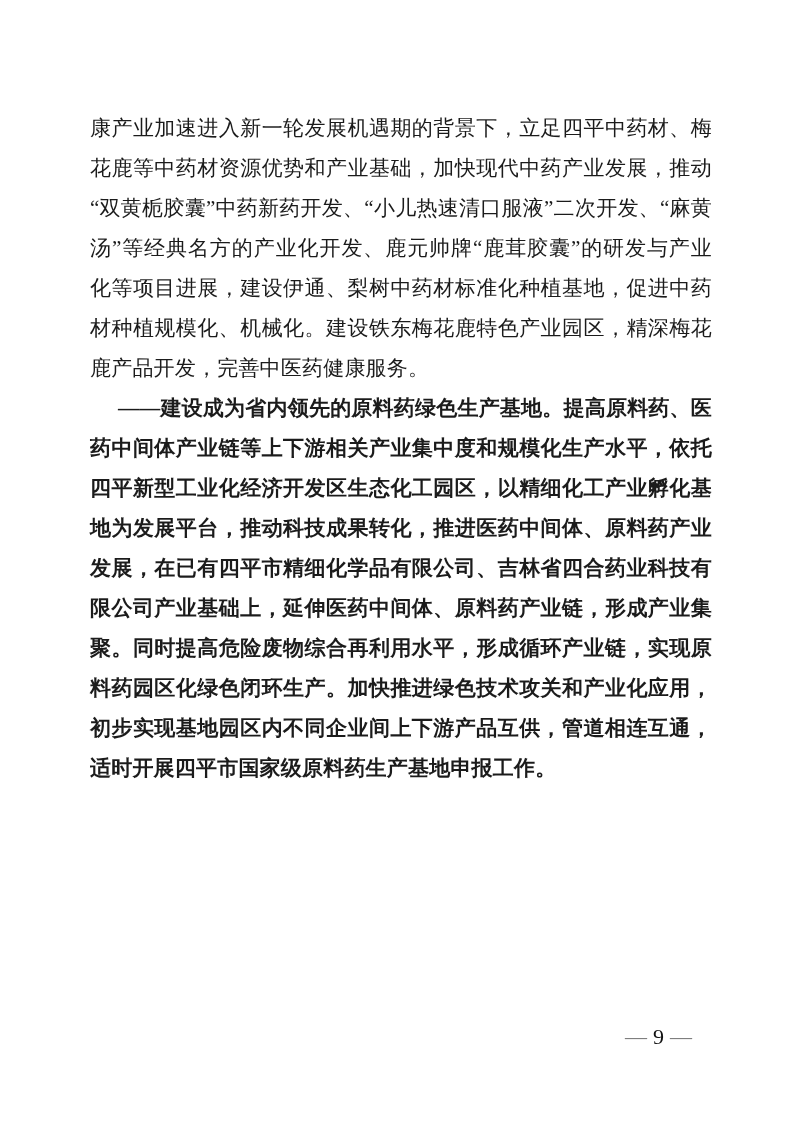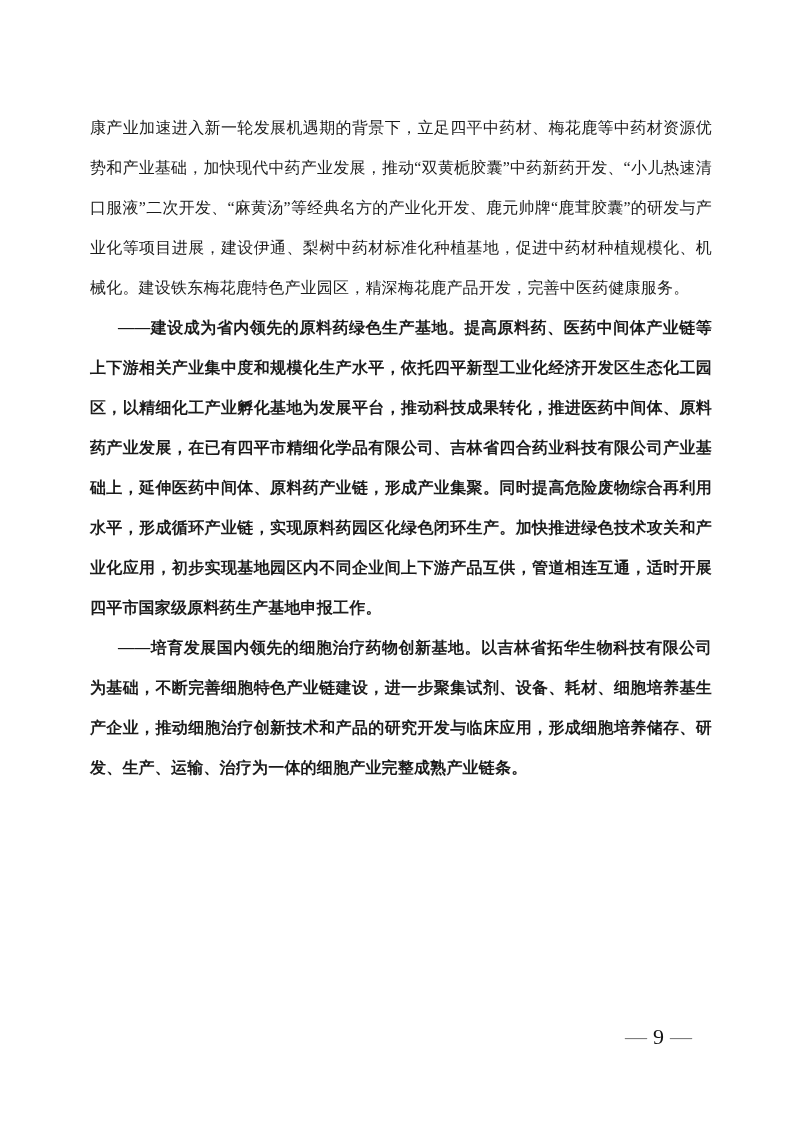--- a/index.html
+++ b/index.html
@@ -15,21 +15,21 @@
     background: #ffffff;
     overflow: hidden;
     font-family: "Liberation Serif", "DejaVu Serif", serif;
   }
   .doc-body {
     position: absolute;
     left: 90px;
     top: 108px;
     width: 622px;
     color: #1b1b1b;
-    font-size: 16px;
+    font-size: 21px;
     line-height: 40px;
     text-align: justify;
     text-justify: inter-ideograph;
     letter-spacing: 0.2px;
   }
   .doc-body p {
     margin: 0;
     padding: 0;
   }
   .doc-body p.p-indent {
@@ -54,20 +54,19 @@
   }
 </style>
 </head>
 <body>
 
 <div class="page">
 
   <div class="doc-body">
     <p>康产业加速进入新一轮发展机遇期的背景下，立足四平中药材、梅花鹿等中药材资源优势和产业基础，加快现代中药产业发展，推动“双黄栀胶囊”中药新药开发、“小儿热速清口服液”二次开发、“麻黄汤”等经典名方的产业化开发、鹿元帅牌“鹿茸胶囊”的研发与产业化等项目进展，建设伊通、梨树中药材标准化种植基地，促进中药材种植规模化、机械化。建设铁东梅花鹿特色产业园区，精深梅花鹿产品开发，完善中医药健康服务。</p>
     <p class="p-indent">——建设成为省内领先的原料药绿色生产基地。提高原料药、医药中间体产业链等上下游相关产业集中度和规模化生产水平，依托四平新型工业化经济开发区生态化工园区，以精细化工产业孵化基地为发展平台，推动科技成果转化，推进医药中间体、原料药产业发展，在已有四平市精细化学品有限公司、吉林省四合药业科技有限公司产业基础上，延伸医药中间体、原料药产业链，形成产业集聚。同时提高危险废物综合再利用水平，形成循环产业链，实现原料药园区化绿色闭环生产。加快推进绿色技术攻关和产业化应用，初步实现基地园区内不同企业间上下游产品互供，管道相连互通，适时开展四平市国家级原料药生产基地申报工作。</p>
-    <p class="p-indent">——培育发展国内领先的细胞治疗药物创新基地。以吉林省拓华生物科技有限公司为基础，不断完善细胞特色产业链建设，进一步聚集试剂、设备、耗材、细胞培养基生产企业，推动细胞治疗创新技术和产品的研究开发与临床应用，形成细胞培养储存、研发、生产、运输、治疗为一体的细胞产业完整成熟产业链条。</p>
   </div>
 
   <div class="page-number">
     <span class="dash">—</span><span class="num">9</span><span class="dash">—</span>
   </div>
 
 </div>
 
 </body></html>

